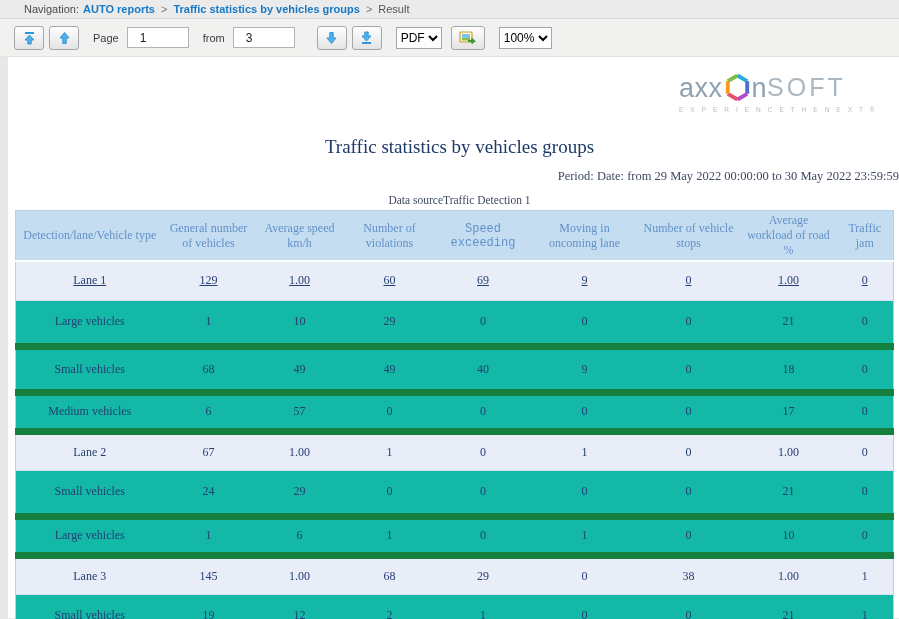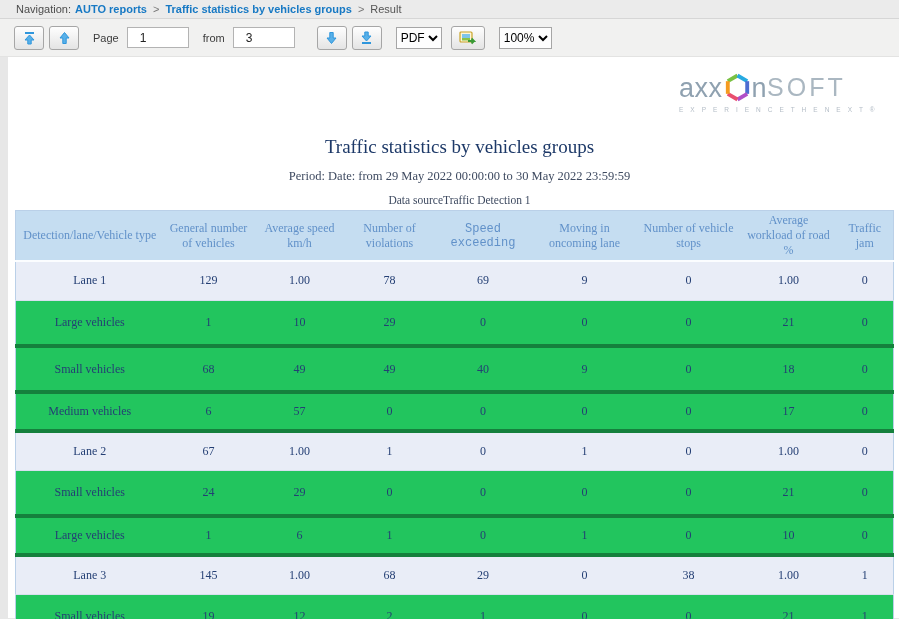--- a/index.html
+++ b/index.html
@@ -1,21 +1,21 @@
 <!DOCTYPE html>
 <html><head>
 <meta charset="utf-8">
 <style>
   * { margin:0; padding:0; box-sizing:border-box; }
   html,body { width:899px; height:619px; overflow:hidden; background:#e7e7e7;
               font-family:"Liberation Sans", sans-serif; }
 
   
   .navbar { height:19px; background:#ebebeb; border-bottom:1px solid #d6d6d6;
-            display:flex; align-items:center; padding-left:16px; font-size:11px; color:#4c4c4c; }
+            display:flex; align-items:center; padding-left:24px; font-size:11px; color:#4c4c4c; }
   .navbar .nav-link { color:#1779c4; font-weight:bold; margin:0 4px; text-decoration:none; cursor:pointer; }
   .navbar .nav-sep { color:#777; margin:0 2px; }
   .navbar .nav-current { color:#555; margin-left:4px; }
 
   
   .toolbar { height:38px; background:#f1f1f0; border-bottom:1px solid #e3e3e2;
              display:flex; align-items:center; padding-left:14px; font-size:11px; color:#333; }
   .tb-btn { width:30px; height:24px; border:1px solid #a6a6a6; border-radius:3px;
             background:linear-gradient(#fefefe,#e4e4e4); display:flex; align-items:center;
             justify-content:center; cursor:pointer; }
@@ -36,38 +36,38 @@
   .logo { position:absolute; top:16px; right:30px; width:190px; text-align:left; }
   .logo-row { display:flex; align-items:center; }
   .logo-txt { font-size:27px; color:#8fa1b0; letter-spacing:.5px; line-height:26px; }
   .logo-soft { font-size:25px; color:#aab7c1; letter-spacing:3px;text-align:right; }
   .logo-hex { width:27px; height:29px; margin:0 1px; }
   .logo-tagline { font-size:6.5px; letter-spacing:2.6px; color:#b4bdc7; margin-top:4px; white-space:nowrap; }
 
   
   .report-title { margin-top:79px; text-align:center; font-family:"Liberation Serif",serif;
                   font-size:19px; color:#1d3968; }
-  .report-period { margin-top:11px; text-align:center; font-family:"Liberation Serif",serif;
+  .report-period { margin-top:11px; text-align:right; font-family:"Liberation Serif",serif;
                    font-size:12.5px; color:#3e4a60; }
   .report-source { margin-top:10px; text-align:center; font-family:"Liberation Serif",serif;
                    font-size:11.5px; color:#3e4a60; }
 
   
   table.report { position:absolute; left:7px; top:153px; width:878px;
                  border-collapse:collapse; table-layout:fixed;
                  font-family:"Liberation Serif",serif; font-size:12px; color:#243f74;
                  border-left:1px solid #bad0e8; border-right:1px solid #bad0e8; }
   table.report th { background:#c5ddf1; color:#6191c9; font-weight:normal;
                     vertical-align:middle; text-align:center; padding:2px 4px;
                     border-top:1px solid #bad0e8; border-bottom:2px solid #fbfdff; }
   table.report thead tr { height:41px; }
   table.report td { text-align:center; vertical-align:middle; padding:0 4px; }
-  table.report tbody tr { border-bottom:4px solid #15803d; background:#22c55e; }
+  table.report tbody tr { border-bottom:7px solid #15803d; background:#14b8a6; }
   table.report tbody tr.lane { background:#e9edf7; border-bottom:1px solid #d8dfee; }
-  table.report tbody tr:nth-child(1){height:39px;}
+  table.report tbody tr:nth-child(1){height:39px;text-decoration:underline;}
   table.report tbody tr:nth-child(2){height:46px;}
   table.report tbody tr:nth-child(3){height:46px;}
   table.report tbody tr:nth-child(4){height:39px;}
   table.report tbody tr:nth-child(5){height:39px;}
   table.report tbody tr:nth-child(6){height:46px;}
   table.report tbody tr:nth-child(7){height:39px;}
   table.report tbody tr:nth-child(8){height:39px;}
   table.report tbody tr:nth-child(9){height:46px;}
   table.report th:nth-child(1){width:148px;}
   table.report th:nth-child(2){width:90px;}
@@ -171,21 +171,21 @@
             <th>Number of vehicle stops</th>
             <th>Average workload of road %</th>
             <th>Traffic jam</th>
           </tr>
       </thead>
       <tbody>
           <tr class="lane">
             <td>Lane 1</td>
             <td>129</td>
             <td>1.00</td>
-            <td>78</td>
+            <td>60</td>
             <td>69</td>
             <td>9</td>
             <td>0</td>
             <td>1.00</td>
             <td>0</td>
           </tr>
           <tr class="vehicle">
             <td>Large vehicles</td>
             <td>1</td>
             <td>10</td>

